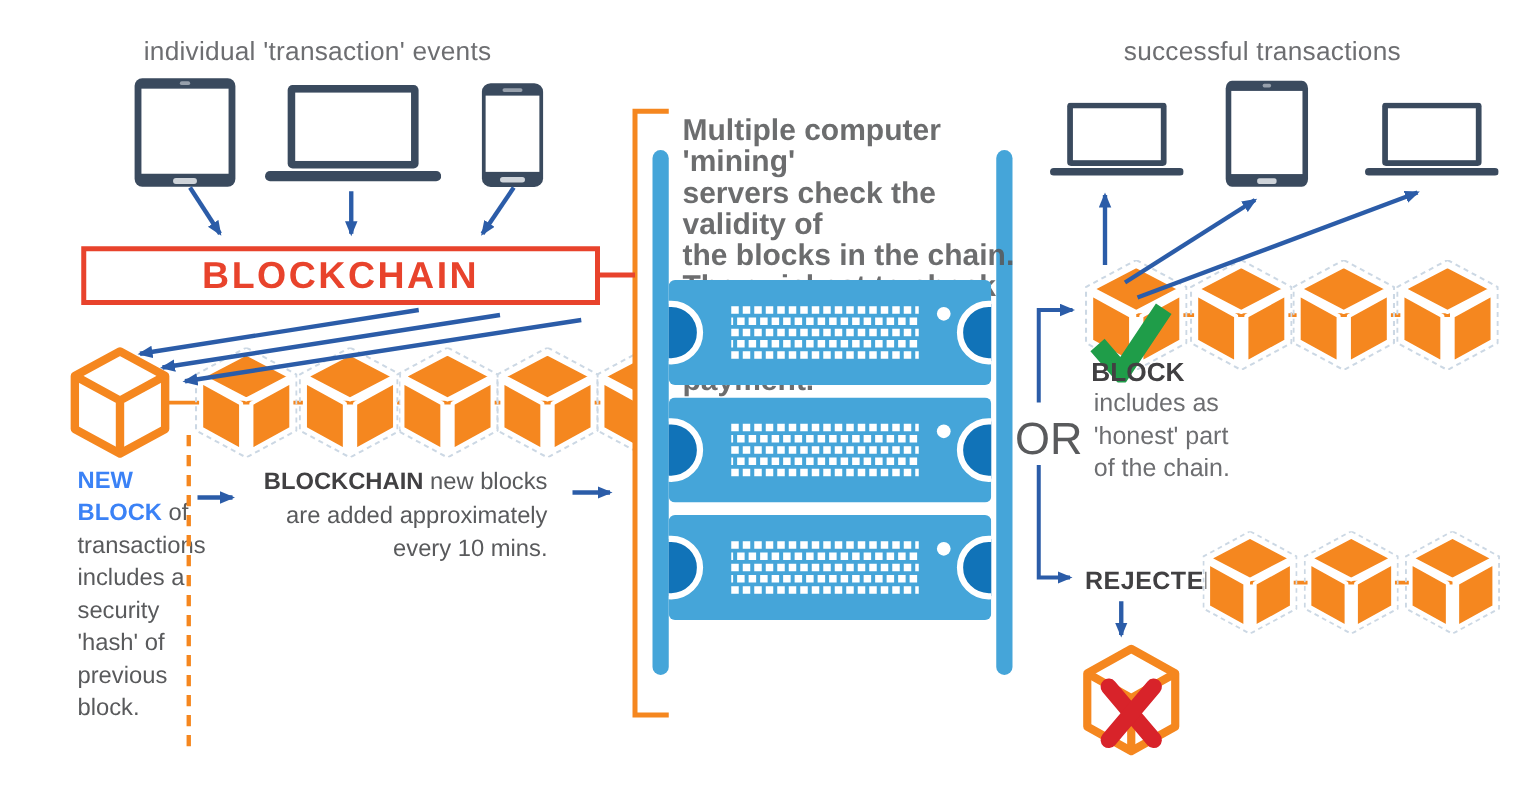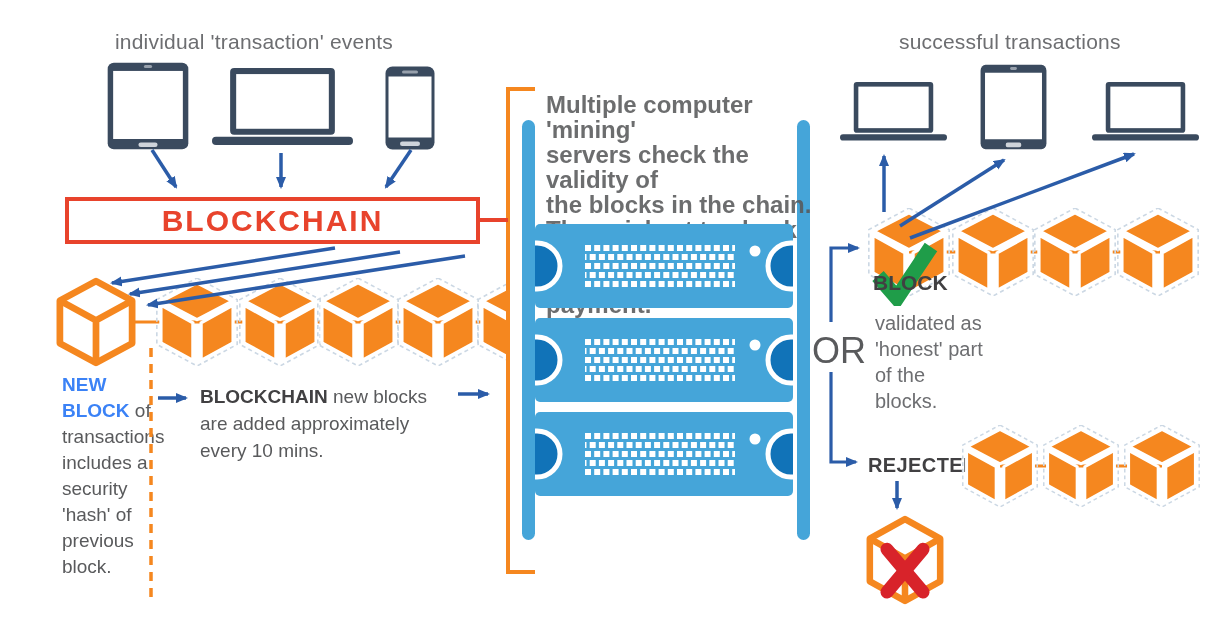--- a/index.html
+++ b/index.html
@@ -97,21 +97,21 @@
     <use href="#cube-solid" x="184" y="10" width="82" height="88"></use>
     <use href="#cube-solid" x="262" y="10" width="82" height="88"></use>
     <use href="#cube-solid" x="342" y="10" width="82" height="88"></use>
     <use href="#cube-solid" x="422" y="10" width="82" height="88"></use>
   </svg>
 
   <div class="abs note" style="left:62px;top:372px;width:112px;">
     <b>NEW BLOCK</b><span> of transactions includes a security 'hash' of previous block.</span>
   </div>
 
-  <div class="abs chain-note" style="left:200px;top:383px;width:238px;">
+  <div class="abs chain-note" style="left:200px;top:372px;width:238px;text-align:right;">
     <b>BLOCKCHAIN</b><span> new blocks are added approximately every 10 mins.</span>
   </div>
 
   <div class="abs" style="left:522px;top:120px;width:13px;height:420px;border-radius:7px;background:#45A5D9;"></div>
   <div class="abs" style="left:797px;top:120px;width:13px;height:420px;border-radius:7px;background:#45A5D9;"></div>
 
   <div class="abs mining-text" style="left:546px;top:92px;width:280px;">Multiple computer 'mining'
 servers check the validity of
 the blocks in the chain.
 The quickest to check the
@@ -144,22 +144,22 @@
     <use href="#cube-solid" x="3" y="2" width="82" height="88"></use>
     <use href="#cube-solid" x="87" y="2" width="82" height="88"></use>
     <use href="#cube-solid" x="169" y="2" width="82" height="88"></use>
     <use href="#cube-solid" x="252" y="2" width="82" height="88"></use>
   </svg>
 
   <svg class="abs" style="left:869px;top:240px;" width="70" height="66" viewBox="0 0 70 66">
     <path d="M9,36 L28,58 L62,7" fill="none" stroke="#1F9D49" stroke-width="15"></path>
   </svg>
 
-  <div class="abs block-label" style="left:873px;top:271px;">BLOCK</div>
-  <div class="abs validated-note" style="left:875px;top:310px;width:112px;">validated as 'honest' part of the blocks.</div>
+  <div class="abs block-label" style="left:873px;top:287px;">BLOCK</div>
+  <div class="abs validated-note" style="left:875px;top:310px;width:112px;">includes as 'honest' part of the chain.</div>
 
   <div class="abs or-label" style="left:812px;top:330px;">OR</div>
 
   <div class="abs rejected-label" style="left:868px;top:454px;">REJECTED</div>
 
   <svg class="abs" style="left:960px;top:424px;" width="242" height="84" viewBox="0 0 242 84">
     <line x1="40" y1="42" x2="202" y2="42" stroke="#F5871F" stroke-width="3"></line>
     <use href="#cube-solid" x="2" y="1" width="76" height="82"></use>
     <use href="#cube-solid" x="83" y="1" width="76" height="82"></use>
     <use href="#cube-solid" x="164" y="1" width="76" height="82"></use>

